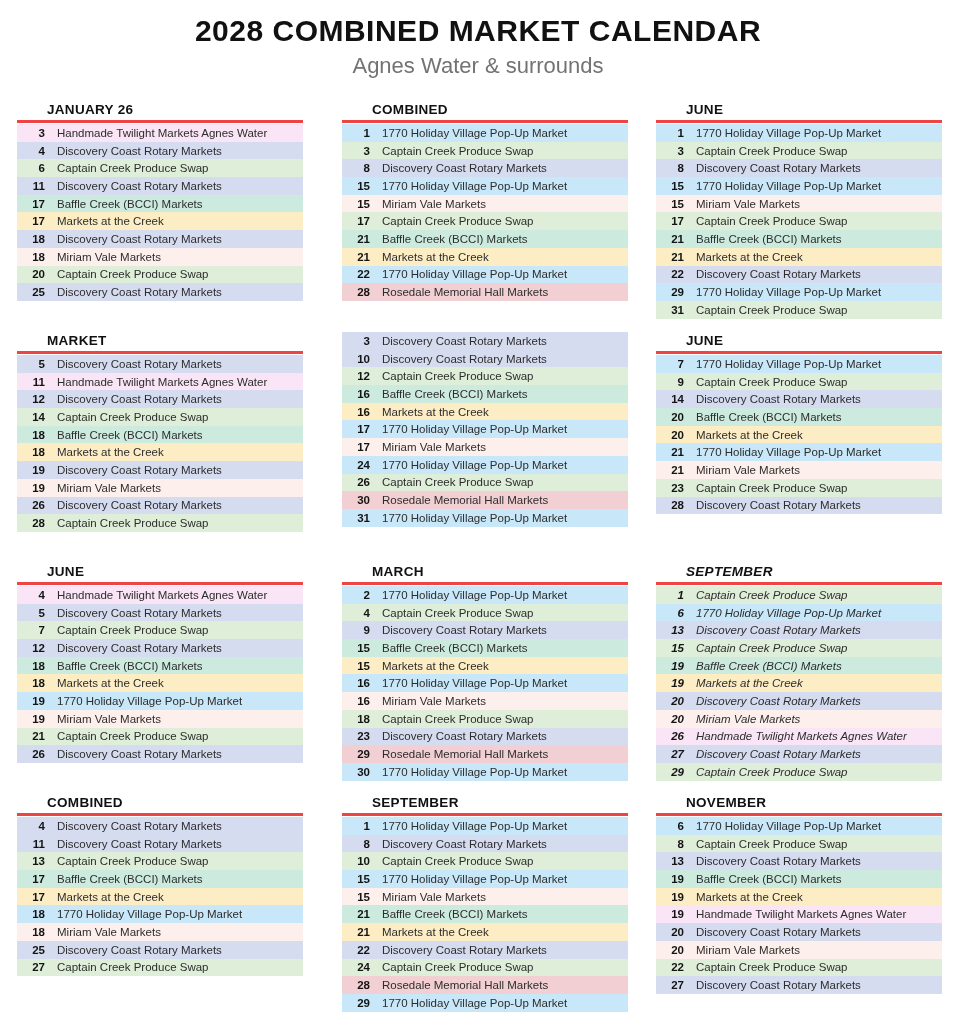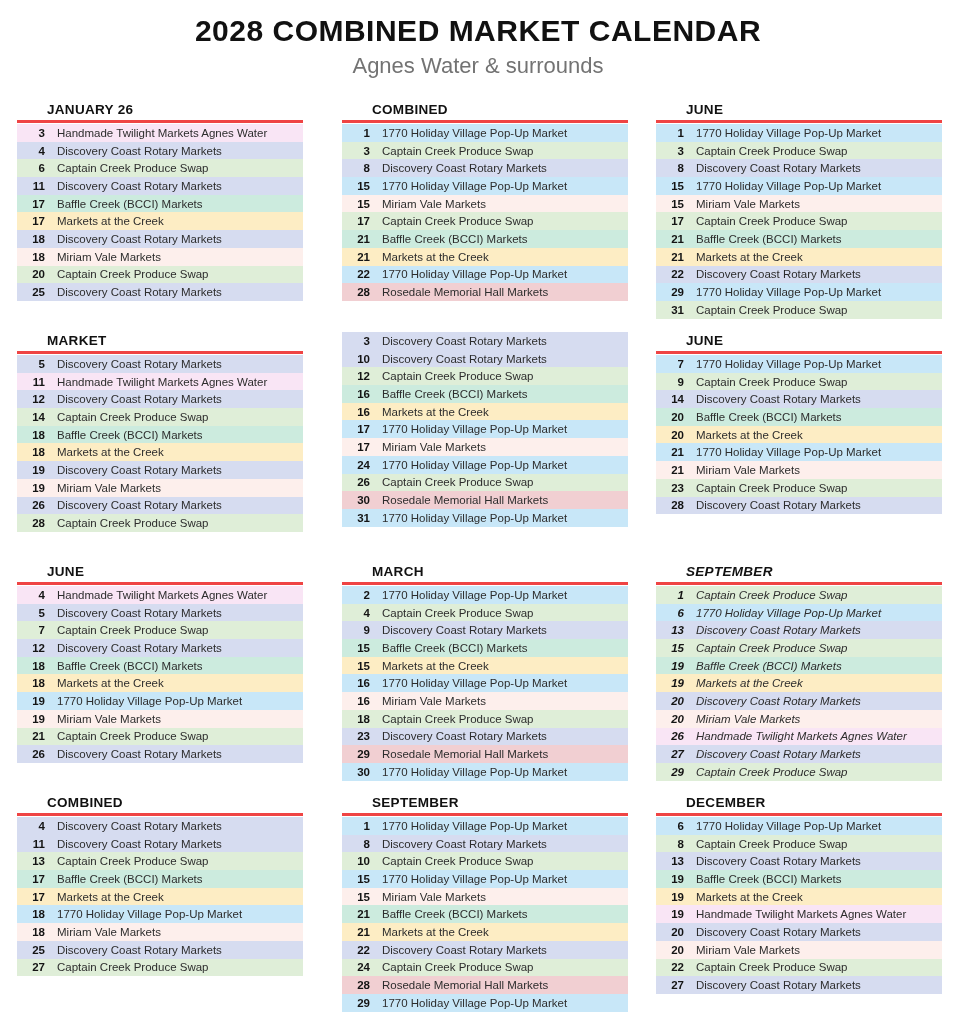--- a/index.html
+++ b/index.html
@@ -587,21 +587,21 @@
     <span class="event-day">28</span>
     <span class="event-market">Rosedale Memorial Hall Markets</span>
   </div>
             <div class="event-row" style="background: rgb(200, 231, 248);">
     <span class="event-day">29</span>
     <span class="event-market">1770 Holiday Village Pop-Up Market</span>
   </div>
           </div>
   </section>
         <section class="month" style="left: 656px;">
-    <h3 class="month-name">DECEMBER</h3>
+    <h3 class="month-name">NOVEMBER</h3>
     <div class="month-rows">
             <div class="event-row" style="background: rgb(200, 231, 248);">
     <span class="event-day">6</span>
     <span class="event-market">1770 Holiday Village Pop-Up Market</span>
   </div>
             <div class="event-row" style="background: rgb(223, 238, 216);">
     <span class="event-day">8</span>
     <span class="event-market">Captain Creek Produce Swap</span>
   </div>
             <div class="event-row" style="background: rgb(214, 220, 240);">

